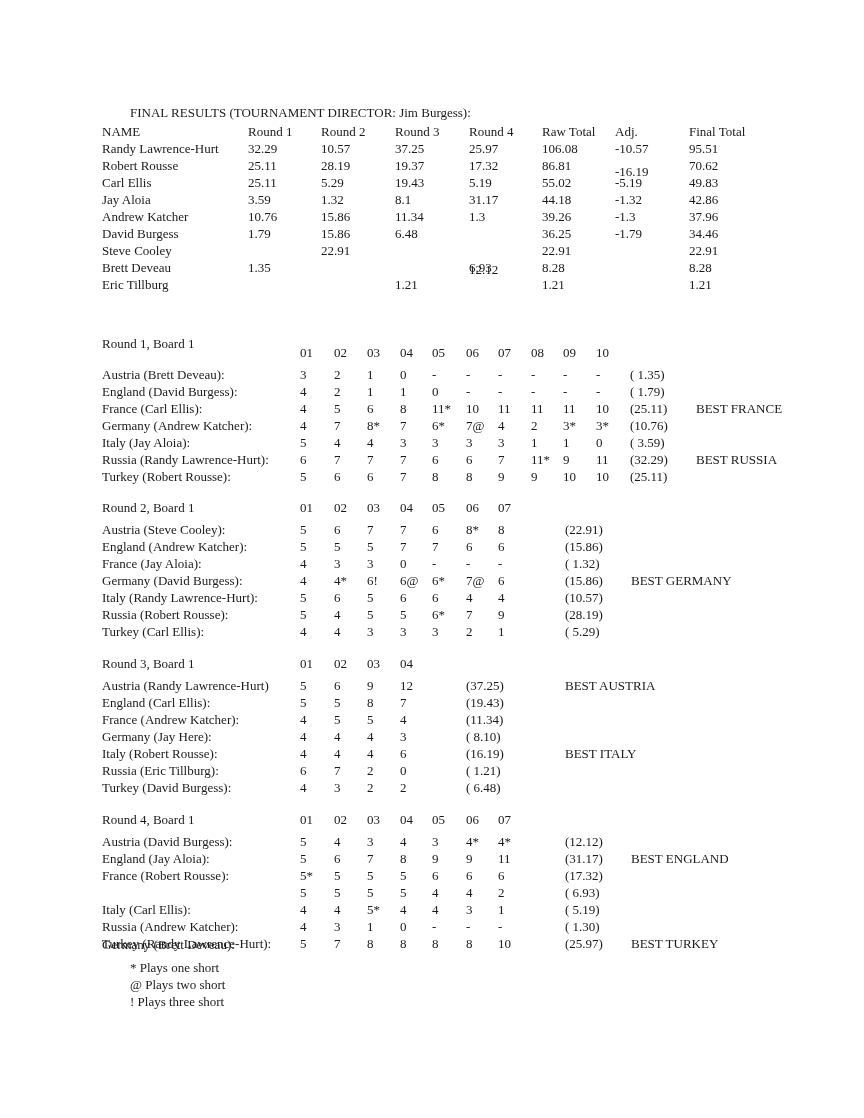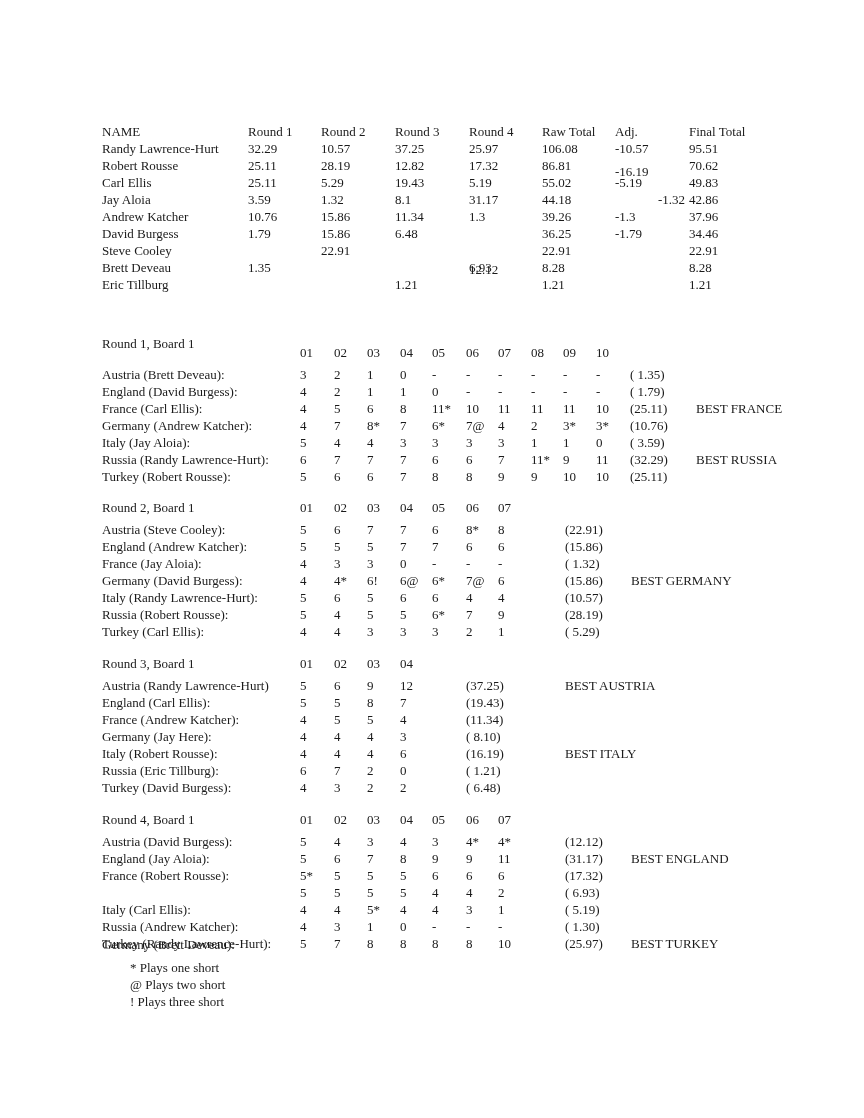--- a/index.html
+++ b/index.html
@@ -10,20 +10,21 @@
   }
   .doc { position: absolute; left: 0; top: 0; width: 864px; height: 1118px; font-size: 13px; font-family: "Liberation Serif", "DejaVu Serif", serif; }
   .line { position: absolute; white-space: pre; line-height: 17px; }
   .cell { position: absolute; white-space: pre; line-height: 17px; }
   .title { left: 130px; }
 </style>
 </head>
 <body>
 
 <div class="doc" id="doc">
+    <div class="line title" style="left: 130px; top: 104px;">FINAL RESULTS (TOURNAMENT DIRECTOR: Jim Burgess):</div>
     <div>
       <div class="cell" style="left: 102px; top: 123px;">NAME</div>
       <div class="cell" style="left: 248px; top: 123px;">Round 1</div>
       <div class="cell" style="left: 321px; top: 123px;">Round 2</div>
       <div class="cell" style="left: 395px; top: 123px;">Round 3</div>
       <div class="cell" style="left: 469px; top: 123px;">Round 4</div>
       <div class="cell" style="left: 542px; top: 123px;">Raw Total</div>
       <div class="cell" style="left: 615px; top: 123px;">Adj.</div>
       <div class="cell" style="left: 689px; top: 123px;">Final Total</div>
     </div>
@@ -34,21 +35,21 @@
       <div class="cell" style="left: 395px; top: 140px;">37.25</div>
       <div class="cell" style="left: 469px; top: 140px;">25.97</div>
       <div class="cell" style="left: 542px; top: 140px;">106.08</div>
       <div class="cell" style="left: 615px; top: 140px;">-10.57</div>
       <div class="cell" style="left: 689px; top: 140px;">95.51</div>
     </div>
     <div>
       <div class="cell" style="left: 102px; top: 157px;">Robert Rousse</div>
       <div class="cell" style="left: 248px; top: 157px;">25.11</div>
       <div class="cell" style="left: 321px; top: 157px;">28.19</div>
-      <div class="cell" style="left: 395px; top: 157px;">12.82</div>
+      <div class="cell" style="left: 395px; top: 157px;">19.37</div>
       <div class="cell" style="left: 469px; top: 157px;">17.32</div>
       <div class="cell" style="left: 542px; top: 157px;">86.81</div>
       <div class="cell" style="left: 615px; top: 163px;">-16.19</div>
       <div class="cell" style="left: 689px; top: 157px;">70.62</div>
     </div>
     <div>
       <div class="cell" style="left: 102px; top: 174px;">Carl Ellis</div>
       <div class="cell" style="left: 248px; top: 174px;">25.11</div>
       <div class="cell" style="left: 321px; top: 174px;">5.29</div>
       <div class="cell" style="left: 395px; top: 174px;">19.43</div>
@@ -57,21 +58,21 @@
       <div class="cell" style="left: 615px; top: 174px;">-5.19</div>
       <div class="cell" style="left: 689px; top: 174px;">49.83</div>
     </div>
     <div>
       <div class="cell" style="left: 102px; top: 191px;">Jay Aloia</div>
       <div class="cell" style="left: 248px; top: 191px;">3.59</div>
       <div class="cell" style="left: 321px; top: 191px;">1.32</div>
       <div class="cell" style="left: 395px; top: 191px;">8.1</div>
       <div class="cell" style="left: 469px; top: 191px;">31.17</div>
       <div class="cell" style="left: 542px; top: 191px;">44.18</div>
-      <div class="cell" style="left: 615px; top: 191px; margin-left: 43px;">-1.32</div>
+      <div class="cell" style="left: 615px; top: 191px;">-1.32</div>
       <div class="cell" style="left: 689px; top: 191px;">42.86</div>
     </div>
     <div>
       <div class="cell" style="left: 102px; top: 208px;">Andrew Katcher</div>
       <div class="cell" style="left: 248px; top: 208px;">10.76</div>
       <div class="cell" style="left: 321px; top: 208px;">15.86</div>
       <div class="cell" style="left: 395px; top: 208px;">11.34</div>
       <div class="cell" style="left: 469px; top: 208px;">1.3</div>
       <div class="cell" style="left: 542px; top: 208px;">39.26</div>
       <div class="cell" style="left: 615px; top: 208px;">-1.3</div>

